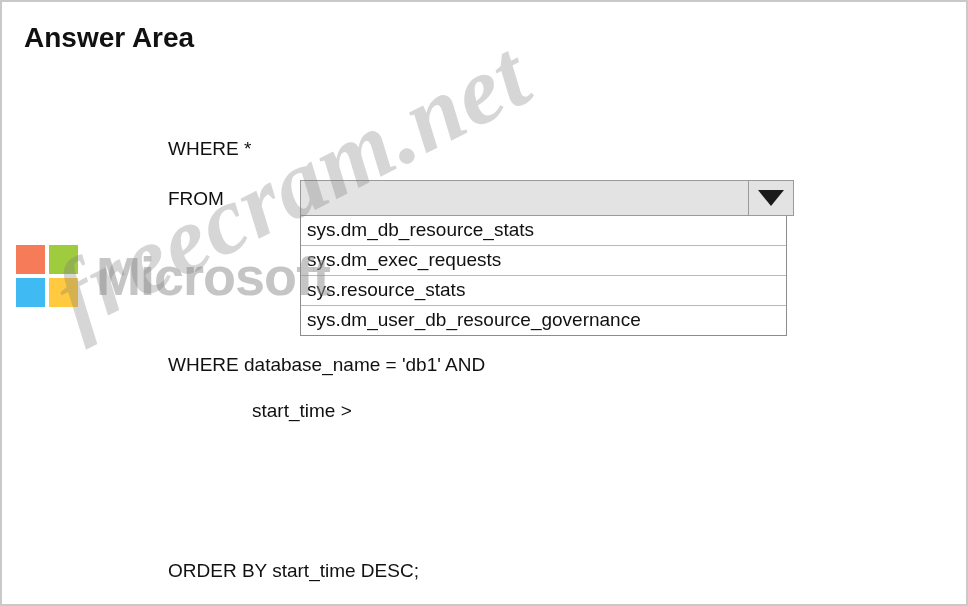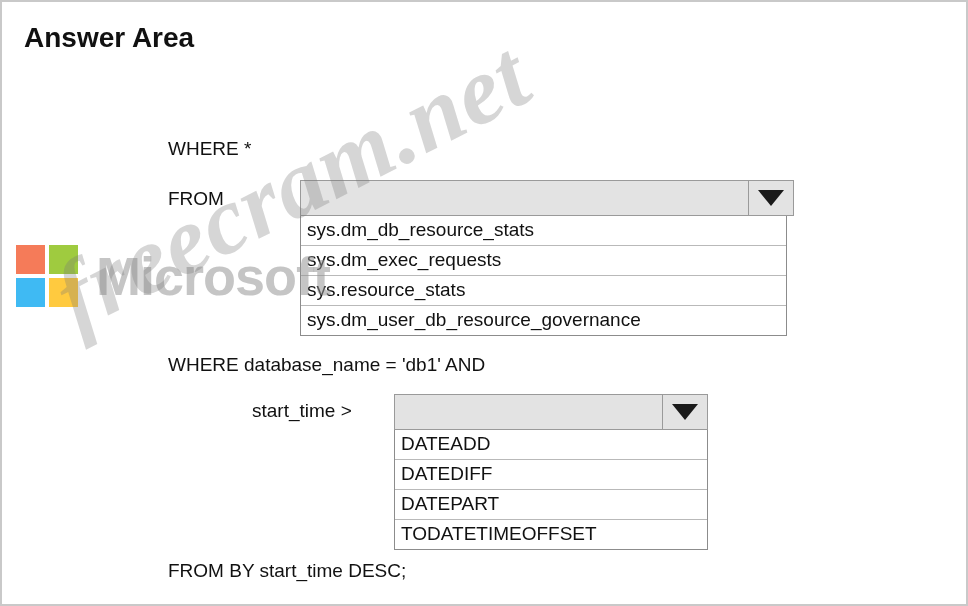--- a/index.html
+++ b/index.html
@@ -196,33 +196,17 @@
       <div class="dd-option">sys.dm_exec_requests</div>
       <div class="dd-option">sys.resource_stats</div>
       <div class="dd-option">sys.dm_user_db_resource_governance</div>
     </div>
   </div>
 
   <div class="code-line ln-where">WHERE database_name = 'db1' AND</div>
 
   <div class="code-line ln-start">start_time &gt;</div>
 
-  <div class="dropdown" id="dd-func">
-    <div class="dd-closed">
-      <div class="dd-value"></div>
-      <div class="dd-arrow">
-        <svg width="28" height="18" viewBox="0 0 28 18" aria-hidden="true">
-          <polygon points="1,1 27,1 14,17" fill="#1a1a1a"></polygon>
-        </svg>
-      </div>
-    </div>
-    <div class="dd-list">
-      <div class="dd-option">DATEADD</div>
-      <div class="dd-option">DATEDIFF</div>
-      <div class="dd-option">DATEPART</div>
-      <div class="dd-option">TODATETIMEOFFSET</div>
-    </div>
-  </div>
-
-
-  <div class="code-line ln-order">FROM BY start_time DESC;</div>
+
+
+  <div class="code-line ln-order">ORDER BY start_time DESC;</div>
 
 </div>
 
 </body></html>

